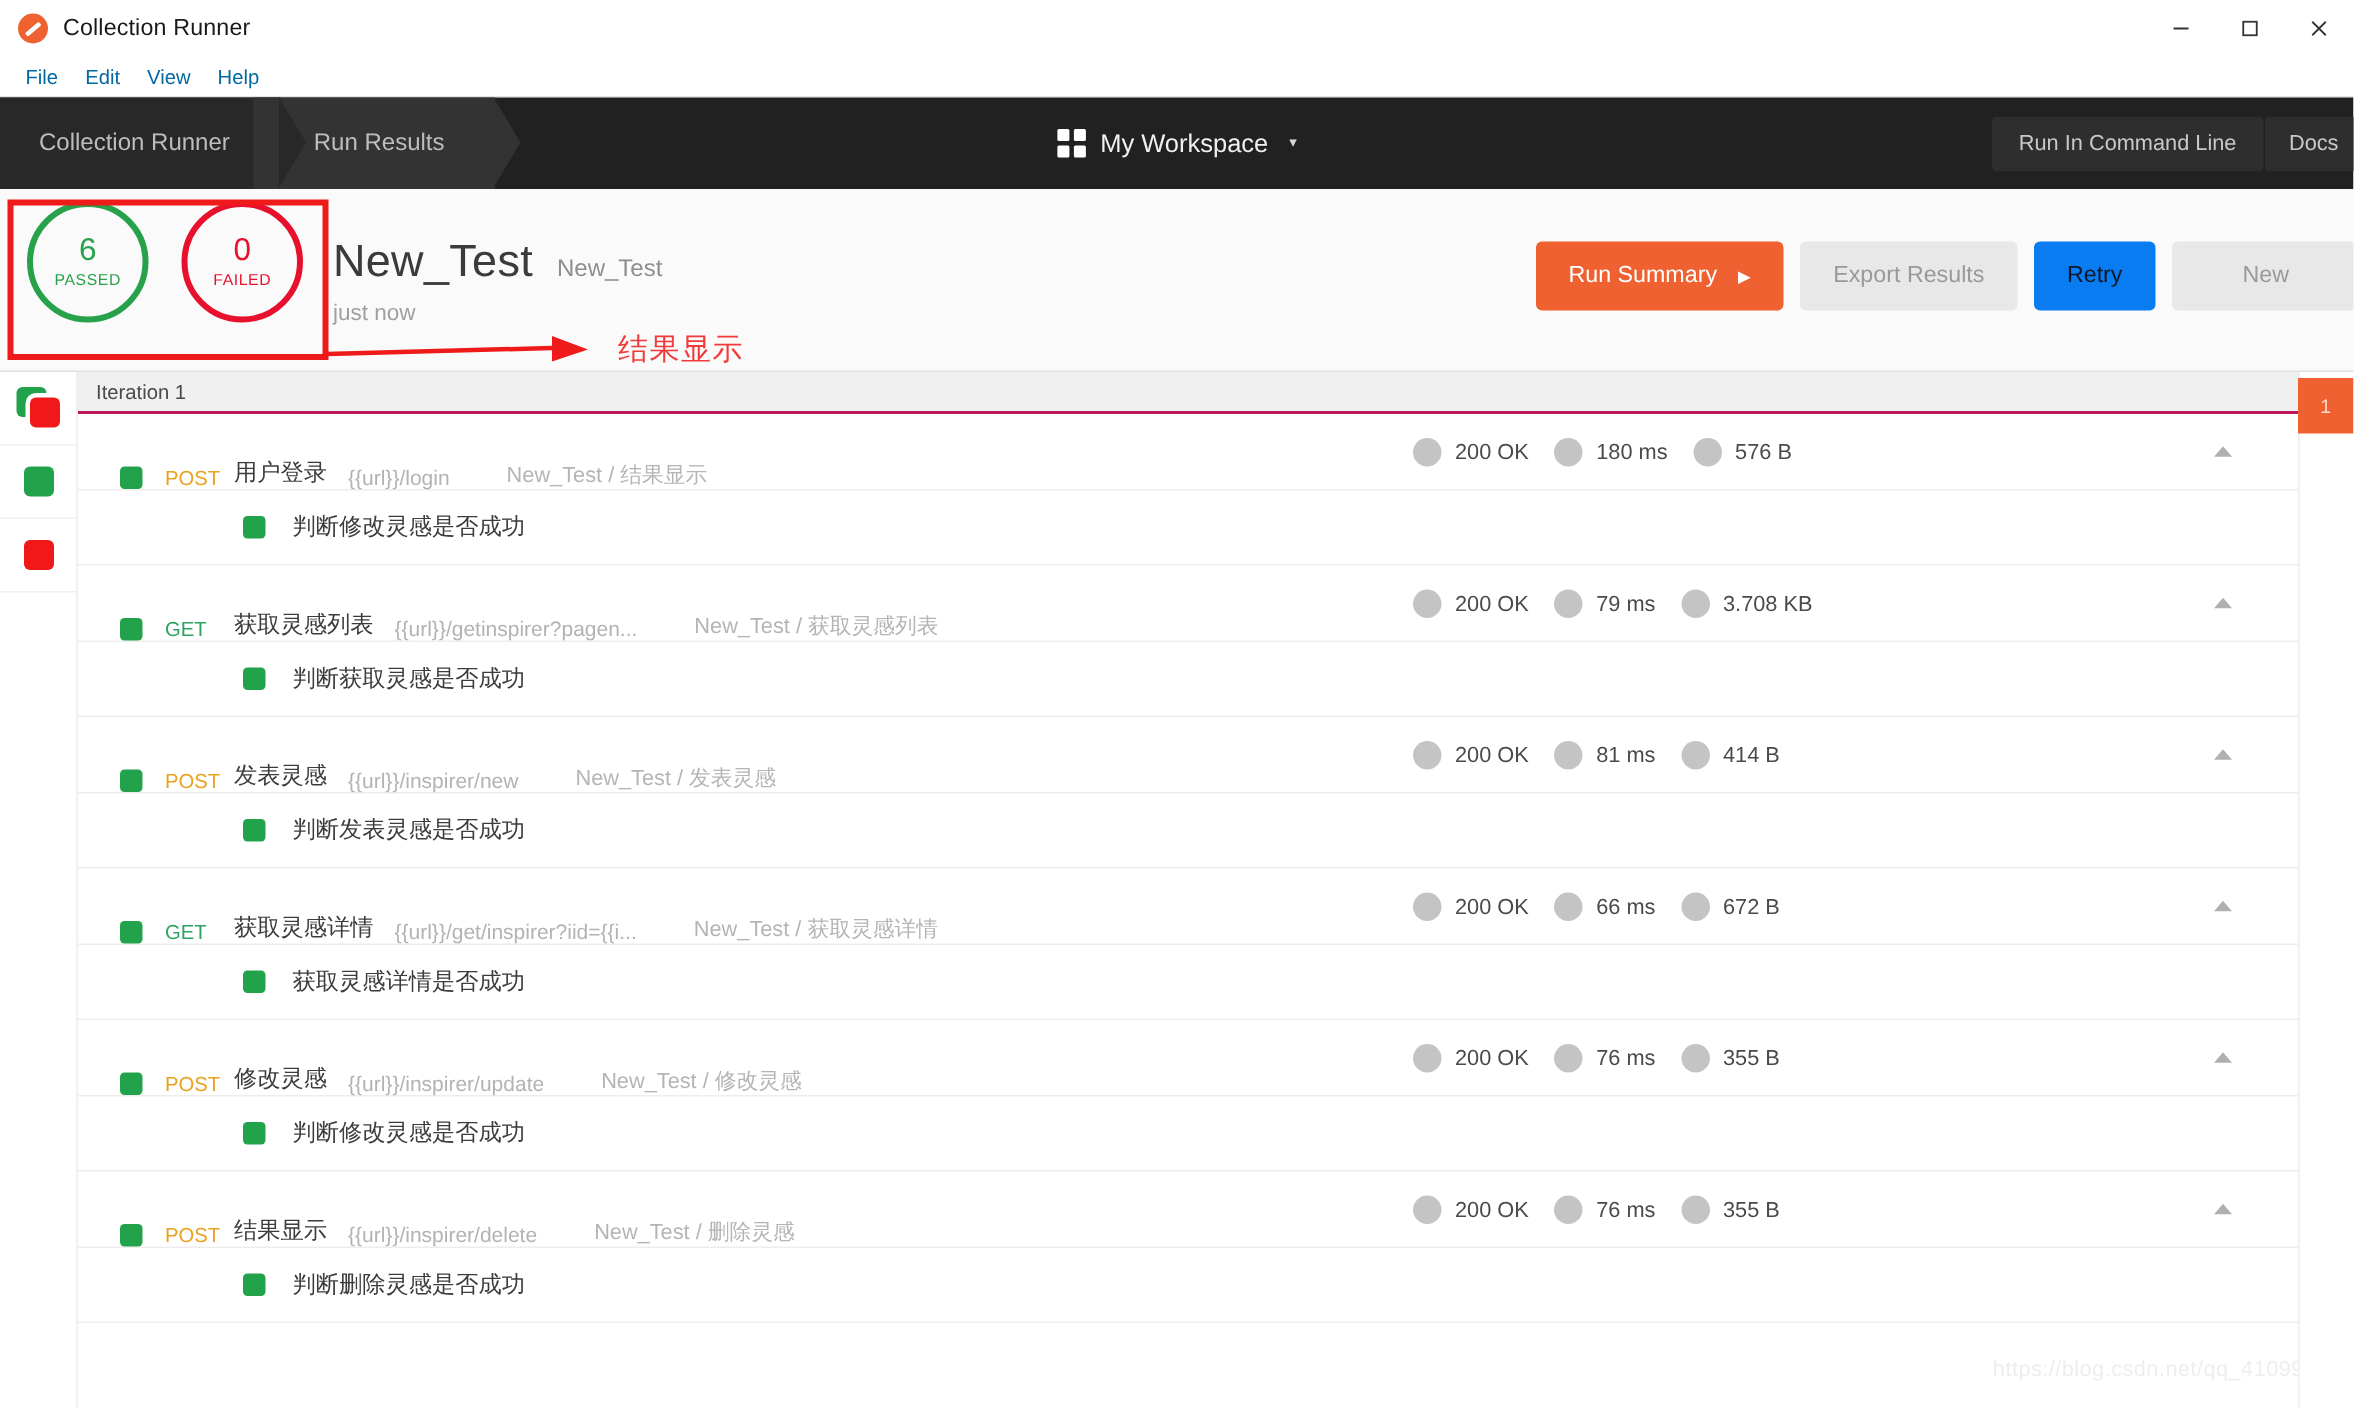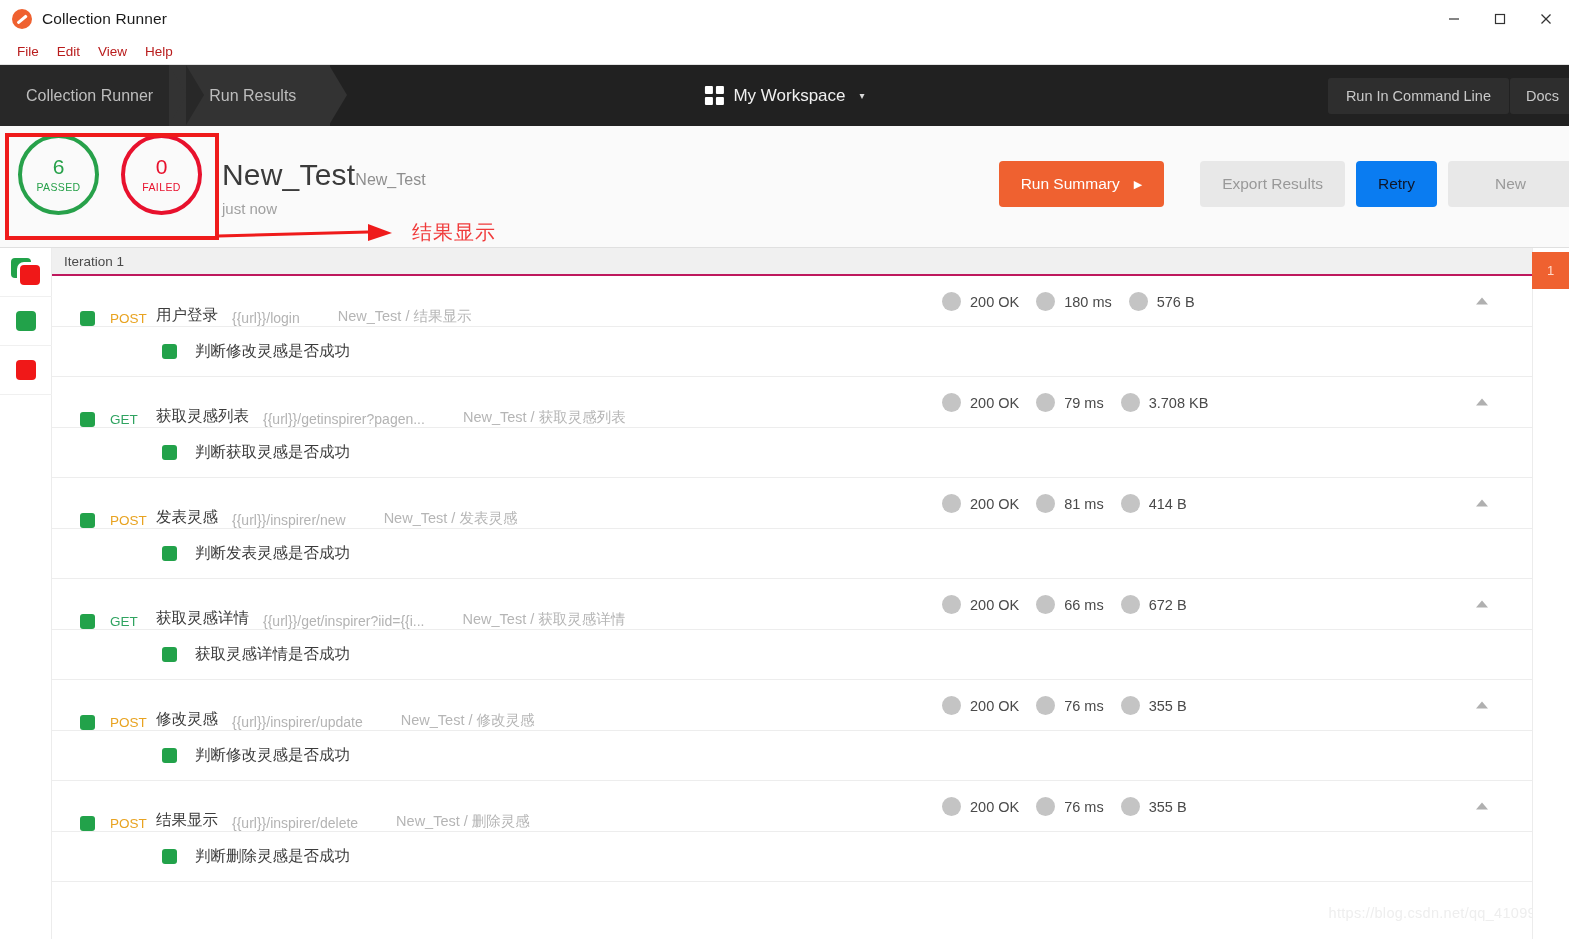--- a/index.html
+++ b/index.html
@@ -41,21 +41,21 @@
   }
   .win-btn svg { display: block; }
 
   
   .menubar {
     position: absolute; top: 38px; left: 0; width: 1569px; height: 27px;
     background: #ffffff; display: flex; align-items: center;
     padding-left: 8px; border-bottom: 1px solid #e3e3e3;
   }
   .menu-item {
-    font-size: 13.5px; color: #b91c1c; padding: 3px 9px; cursor: default;
+    font-size: 13.5px; color: #0369a1; padding: 3px 9px; cursor: default;
   }
 
   
   .pm-header {
     position: absolute; top: 65px; left: 0; width: 1569px; height: 61px;
     background: #212121;
   }
   .crumbs { position: absolute; left: 0; top: 0; height: 61px; display: flex; }
   .crumb {
     position: relative; height: 61px; display: flex; align-items: center;
@@ -117,35 +117,35 @@
     justify-content: center; background: #fafafa;
   }
   .donut.passed { border: 4px solid #27a14a; }
   .donut.failed { border: 4px solid #e8112d; }
   .donut .num { font-size: 21px; line-height: 1; margin-bottom: 4px; }
   .donut .lbl { font-size: 10.5px; letter-spacing: .4px; }
   .donut.passed .num, .donut.passed .lbl { color: #27a14a; }
   .donut.failed .num, .donut.failed .lbl { color: #e8112d; }
 
   .run-title-wrap { position: absolute; left: 222px; top: 32px; }
-  .run-title-line { display: flex; align-items: baseline; gap: 0; }
+  .run-title-line { display: flex; align-items: baseline; gap: 16px; }
   .run-name { font-size: 30px; color: #3b3b3b; font-weight: 400; letter-spacing: .2px; }
   .run-coll { font-size: 16px; color: #8e8e8e; }
   .run-time { font-size: 15px; color: #a0a0a0; margin-top: 8px; }
 
   .actions {
     position: absolute; right: 0px; top: 35px; display: flex; gap: 11px;
   }
   .btn {
     border: none; border-radius: 4px; font-family: inherit;
     font-size: 15.5px; cursor: pointer; height: 46px; padding: 0 22px;
     display: flex; align-items: center; justify-content: center; gap: 14px;
   }
   .btn.primary-orange { background: #ef6130; color: #fff; }
-  .btn.grey { background: #e8e8e8; color: #999; margin-left: 25px; }
+  .btn.grey { background: #e8e8e8; color: #999; }
   .btn.blue { background: #0a7cf1; color: #0f172a; }
   .btn.new { background: #e8e8e8; color: #9a9a9a; width: 125px; margin-right: -4px; }
   .btn .play { font-size: 11px; }
 
   
   .anno-box {
     position: absolute; left: 5px; top: 133px; width: 214px; height: 107px;
     border: 4px solid #ef1b1b; pointer-events: none; z-index: 6;
   }
   .anno-svg { position: absolute; left: 0; top: 126px; width: 520px; height: 130px; z-index: 7; pointer-events: none; }

